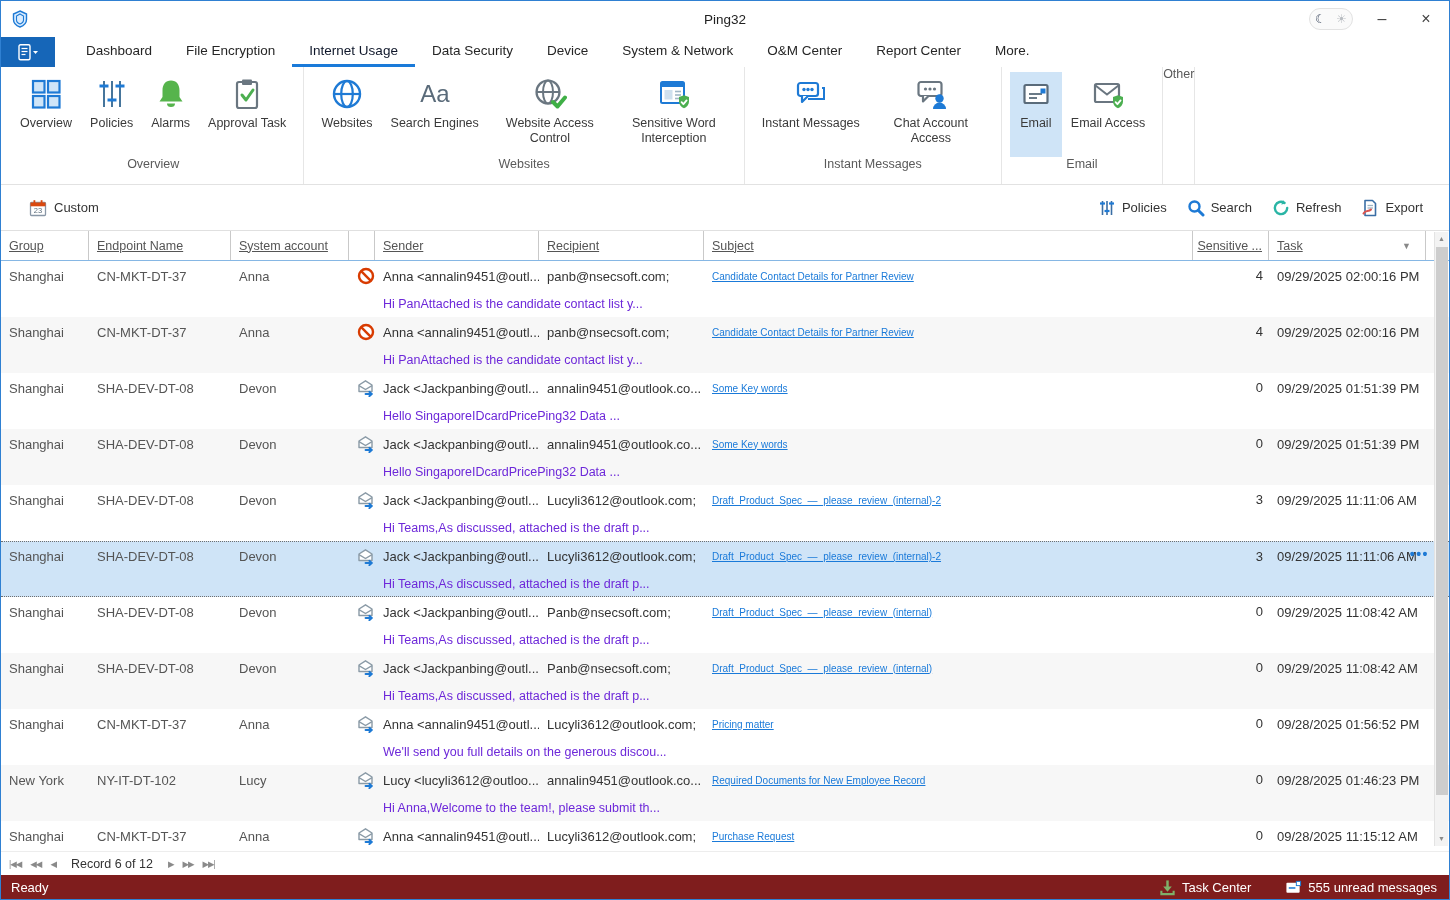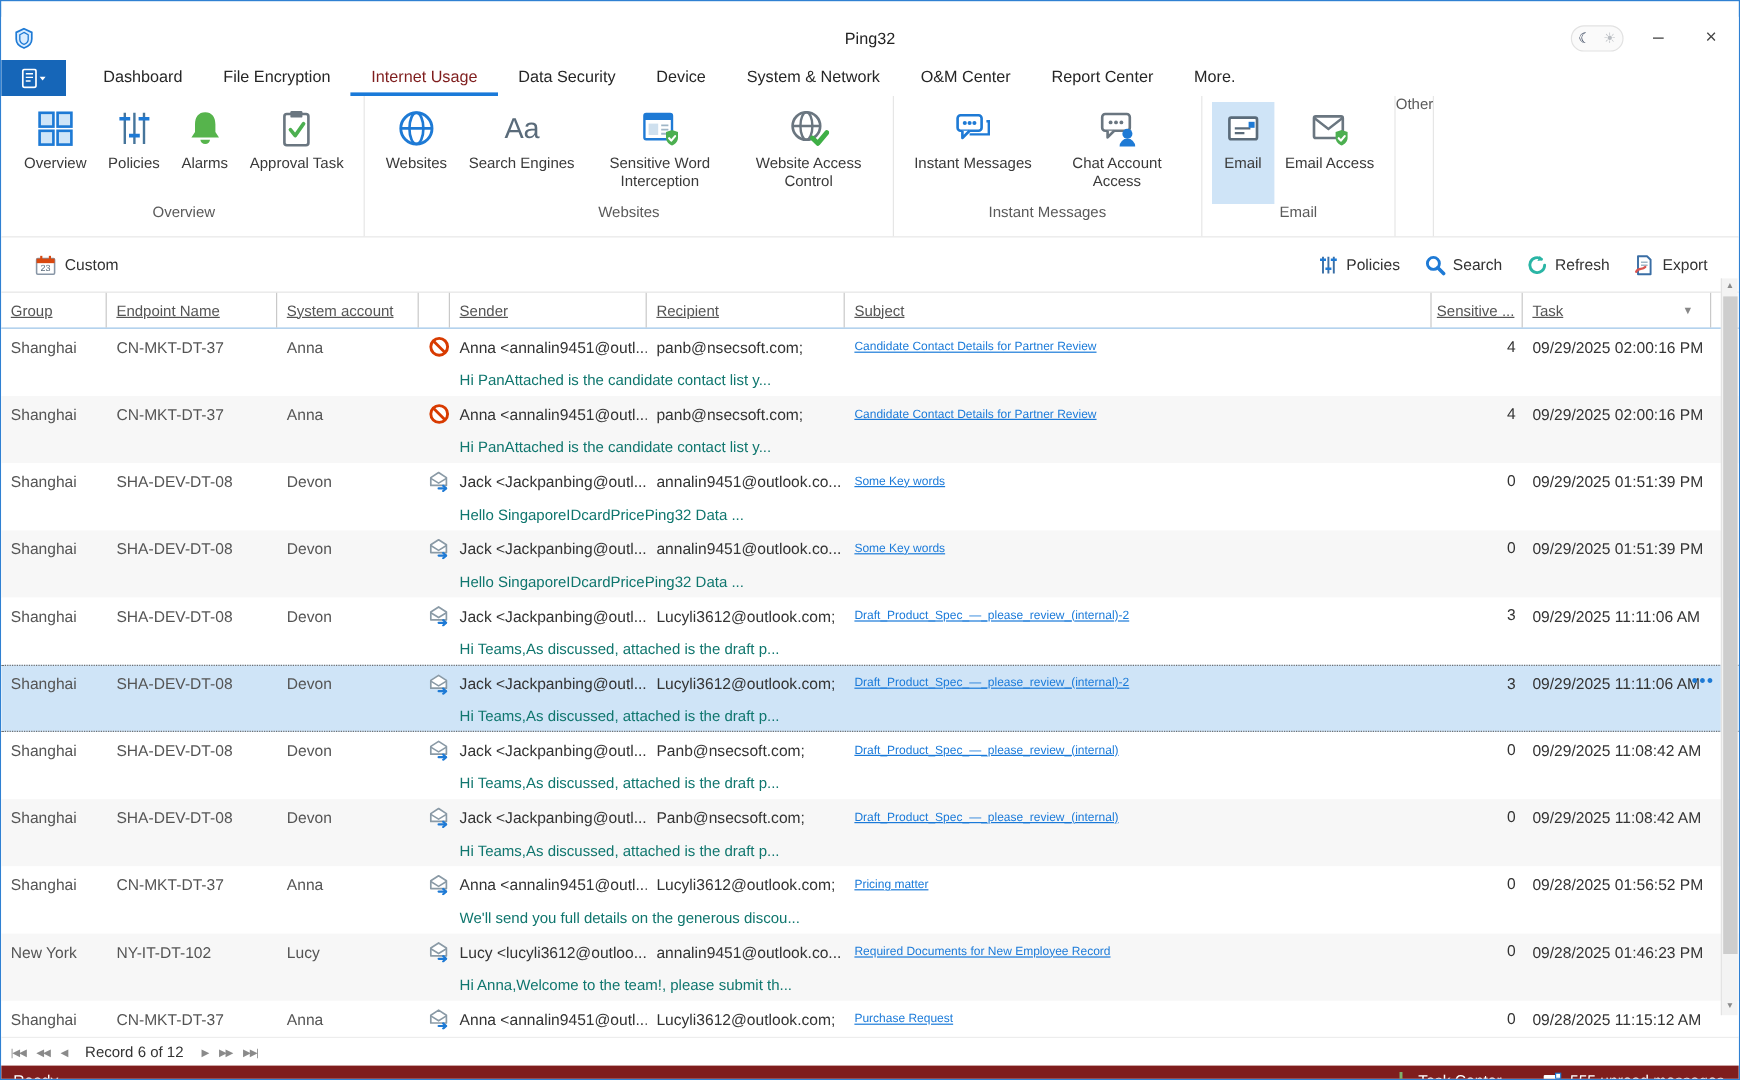--- a/index.html
+++ b/index.html
@@ -1,34 +1,34 @@
 <!DOCTYPE html>
 <html><head>
 <meta charset="utf-8">
 <style>
   * { box-sizing: border-box; margin: 0; padding: 0; }
   html,body { width:1450px; height:900px; font-family:"Liberation Sans",sans-serif; background:#fff; }
   .app { position:relative; width:1450px; height:900px; border:1px solid #2f80d2; display:flex; flex-direction:column; background:#fff; overflow:hidden; }
 
   
-  .titlebar { height:36px; flex:0 0 36px; display:flex; align-items:center; padding:0 8px 0 10px; position:relative; background:#fff;margin-top:13px; }
+  .titlebar { height:36px; flex:0 0 36px; display:flex; align-items:center; padding:0 8px 0 10px; position:relative; background:#fff; }
   .app-logo { width:18px; height:18px; }
   .win-title { position:absolute; left:50%; transform:translateX(-50%); font-size:13.5px; color:#222; }
   .title-right { margin-left:auto; display:flex; align-items:center; gap:14px; }
   .theme-pill { width:44px; height:22px; border-radius:11px; background:#fafafa; border:1px solid #e2e2e2; display:flex; align-items:center; justify-content:space-around; cursor:pointer; }
   .theme-moon { font-size:12px; color:#24324c; }
   .theme-sun  { font-size:12px; color:#b9bdc2; }
   .win-btn { width:30px; text-align:center; font-size:16px; color:#444; cursor:pointer; line-height:30px; }
 
   
   .tabrow { height:30px; flex:0 0 30px; display:flex; align-items:stretch; background:#fff; }
   .appmenu-btn { width:54px; background:#1666b8; display:flex; align-items:center; justify-content:center; cursor:pointer; }
   .tabs { display:flex; margin-left:14px; }
   .tab { padding:0 17px; line-height:27px; font-size:13.5px; color:#262626; cursor:pointer; border-bottom:3px solid transparent; }
-  .tab.active { color:#7f1d1d; border-bottom-color:#1a7ad9;text-align:right; }
+  .tab.active { color:#0f172a; border-bottom-color:#1a7ad9;text-align:right; }
 
   
   .ribbon { height:118px; flex:0 0 118px; display:flex; align-items:stretch; border-bottom:1px solid #e2e2e2; background:#fff; padding-left:2px; }
   .rgroup { display:flex; flex-direction:column; border-right:1px solid #e6e6e6; }
   .rbtns { display:flex; align-items:stretch; height:90px; padding:5px 8px 0; }
   .rbtn { display:flex; flex-direction:column; align-items:center; padding:5px 9px 0; cursor:pointer; }
   .rbtn.selected { background:#cfe4f7; }
   .rbtn svg { width:34px; height:34px; flex:0 0 34px; }
   .rbtn .lbl { margin-top:5px; font-size:12.5px; color:#3a3a3a; text-align:center; line-height:1.22; max-width:106px; }
   .rglabel { text-align:center; font-size:12.5px; color:#5a5a5a; padding:0 0 6px; }
@@ -56,21 +56,21 @@
   .row.zebra { background:#f7f7f7; }
   .row.selected { background:#cfe4f7; border-top:1px dotted #6f6f6f; border-bottom:1px dotted #6f6f6f; }
   .rline1 { height:30px; display:flex; align-items:center; position:relative; }
   .row.selected .rline1 { height:29px; }
   .rline2 { height:26px; display:flex; align-items:center; padding-left:382px; }
   .cell { padding-left:8px; white-space:nowrap; overflow:hidden; font-size:13px; color:#333; display:flex; align-items:center; height:100%; }
   .cell.c-group, .cell.c-endpoint, .cell.c-account { color:#555; }
   .cell.c-sensitive { display:block; line-height:30px; }
   .cell.c-icon svg { width:18px; height:18px; }
   .subject-link { color:#1a7ad9; text-decoration:underline; font-size:10px; white-space:nowrap; }
-  .preview { font-size:12.5px; color:#0f766e; white-space:nowrap; overflow:hidden; }
+  .preview { font-size:12.5px; color:#6d28d9; white-space:nowrap; overflow:hidden; }
   .row-more { position:absolute; right:20px; top:4px; color:#1e7ad5; font-size:14px; font-weight:bold; letter-spacing:1.5px; cursor:pointer; }
 
   
   .vscroll { position:absolute; right:1px; top:231px; width:14px; height:614px; background:#f3f3f3; border-left:1px solid #e3e3e3; z-index:5; cursor:pointer; }
   .vs-arrow { height:14px; text-align:center; font-size:7px; color:#8a8a8a; line-height:14px; }
   .vs-arrow.down { position:absolute; bottom:0; left:0; right:0; }
   .vs-thumb { position:absolute; top:15px; left:1px; width:12px; height:548px; background:#cdcdcd; }
 
   
   .pager { height:24px; flex:0 0 24px; display:flex; align-items:center; gap:9px; padding-left:8px; background:#fff; font-size:12.5px; color:#333; border-top:1px solid #ededed; }
@@ -306,29 +306,29 @@
     <span class="lbl">Websites</span>
   </div>
           <div class="rbtn">
     <svg>
               <use href="#i-aa" xlink:href="#i-aa"></use>
             </svg>
     <span class="lbl">Search Engines</span>
   </div>
           <div class="rbtn">
     <svg>
+              <use href="#i-globe-check" xlink:href="#i-globe-check"></use>
+            </svg>
+    <span class="lbl">Website Access Control</span>
+  </div>
+          <div class="rbtn">
+    <svg>
               <use href="#i-page-shield" xlink:href="#i-page-shield"></use>
             </svg>
     <span class="lbl">Sensitive Word Interception</span>
-  </div>
-          <div class="rbtn">
-    <svg>
-              <use href="#i-globe-check" xlink:href="#i-globe-check"></use>
-            </svg>
-    <span class="lbl">Website Access Control</span>
   </div>
         </div>
     <div class="rglabel">Websites</div>
   </div>
       <div class="rgroup">
     <div class="rbtns">
           <div class="rbtn">
     <svg>
               <use href="#i-chat" xlink:href="#i-chat"></use>
             </svg>

